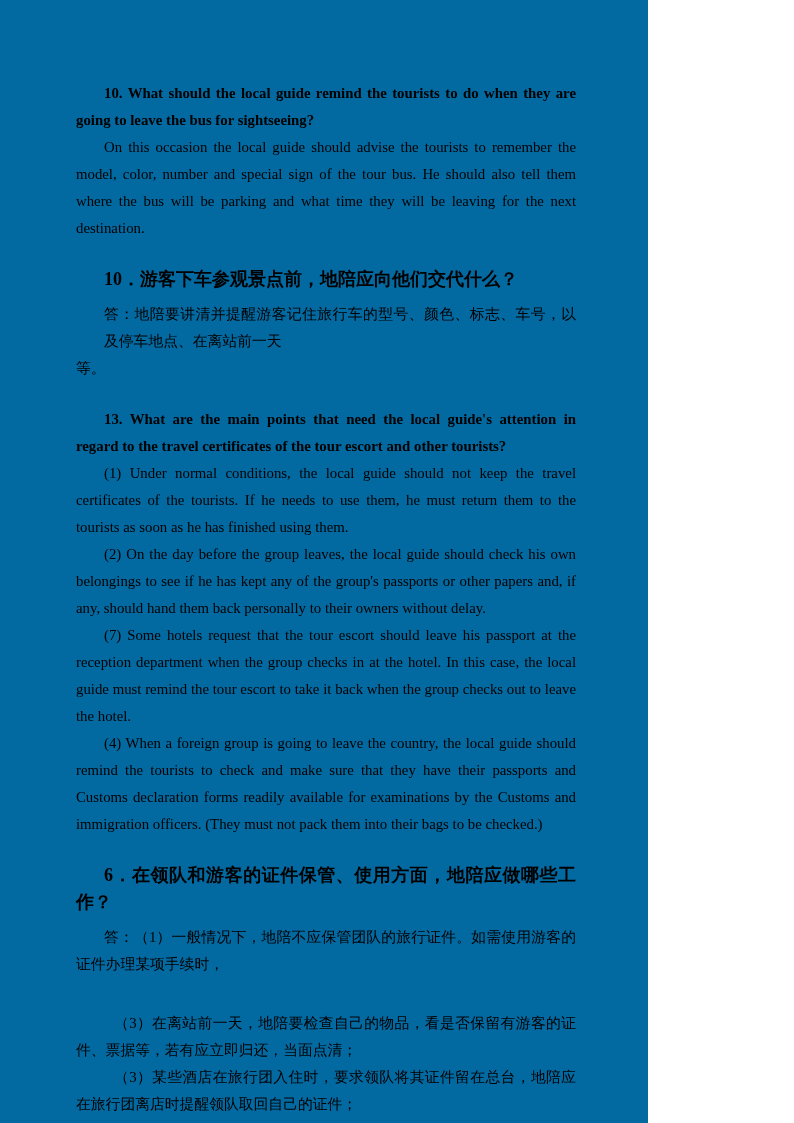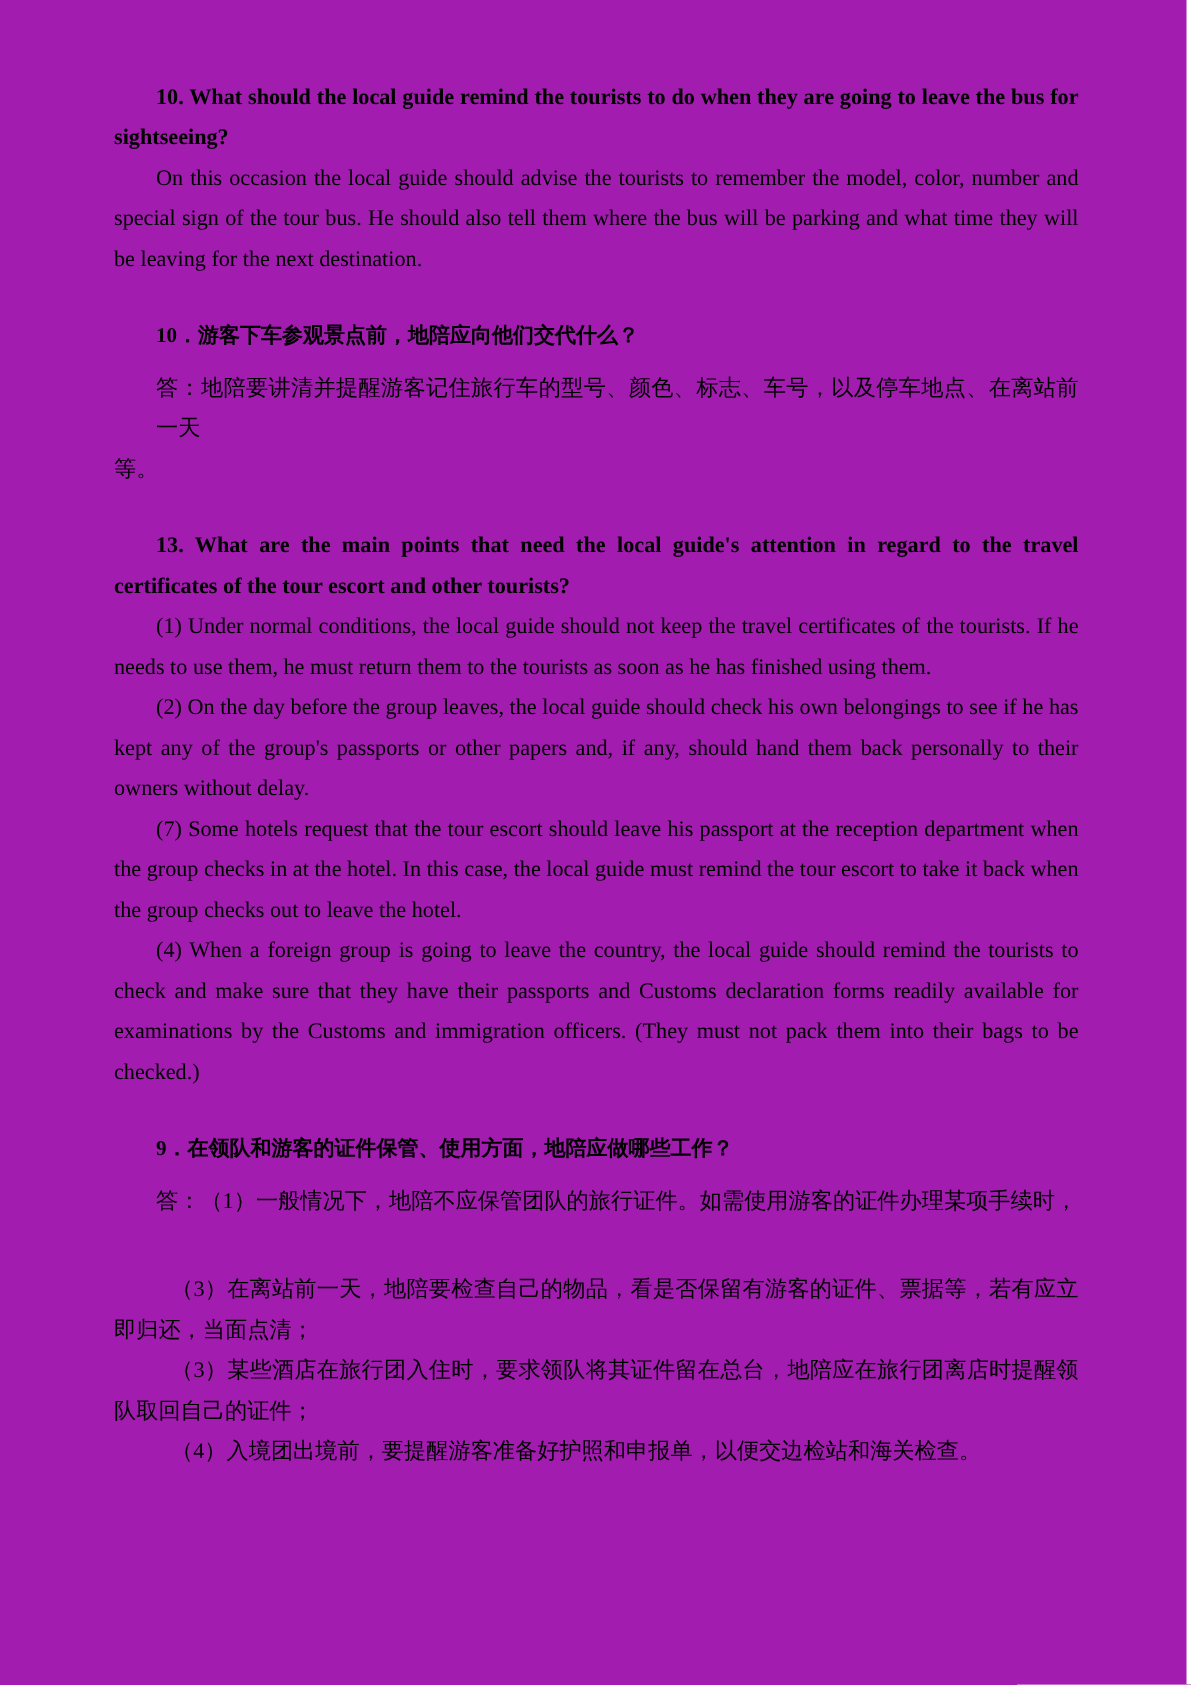--- a/index.html
+++ b/index.html
@@ -6,34 +6,34 @@
   * { box-sizing: border-box; }
   html, body { margin: 0; padding: 0; }
   body {
     width: 794px;
     height: 1123px;
     background: #ffffff;
     color: #000000;
     font-family: "Liberation Serif", "DejaVu Serif", serif;
   }
   .page {
-    width: 791px;
+    width: 648px;
     height: 1123px;
-    background: #a21caf;
-    padding: 52px 72px 40px 76px;
+    background: #0369a1;
+    padding: 80px 72px 40px 76px;
     overflow: hidden;
   }
   .p {
     margin: 0;
     text-align: justify;
     line-height: 27px;
   }
   .en  { font-size: 14.8px; }
   .zh  { font-size: 14.8px; }
-  .zh.bold { font-size: 14px; }
+  .zh.bold { font-size: 18px; }
   .bold { font-weight: bold; }
   .indent  { text-indent: 28px; }   
   .indent2 { text-indent: 38px; }   
   .block-indent { padding-left: 28px; } 
   .gap-top   { margin-top: 24px; }  
   .head-gap  { margin-bottom: 8px; }
   .gap-after { margin-bottom: 32px; } 
 </style>
 </head>
 <body>
@@ -53,21 +53,21 @@
   <p class="p en bold indent gap-top">13. What are the main points that need the local guide's attention in regard to the travel certificates of the tour escort and other tourists?</p>
 
   <p class="p en indent">(1) Under normal conditions, the local guide should not keep the travel certificates of the tourists. If he needs to use them, he must return them to the tourists as soon as he has finished using them.</p>
 
   <p class="p en indent">(2) On the day before the group leaves, the local guide should check his own belongings to see if he has kept any of the group's passports or other papers and, if any, should hand them back personally to their owners without delay.</p>
 
   <p class="p en indent">(7) Some hotels request that the tour escort should leave his passport at the reception department when the group checks in at the hotel. In this case, the local guide must remind the tour escort to take it back when the group checks out to leave the hotel.</p>
 
   <p class="p en indent">(4) When a foreign group is going to leave the country, the local guide should remind the tourists to check and make sure that they have their passports and Customs declaration forms readily available for examinations by the Customs and immigration officers. (They must not pack them into their bags to be checked.)</p>
 
-  <p class="p zh bold indent gap-top head-gap">9．在领队和游客的证件保管、使用方面，地陪应做哪些工作？</p>
+  <p class="p zh bold indent gap-top head-gap">6．在领队和游客的证件保管、使用方面，地陪应做哪些工作？</p>
 
   <p class="p zh indent gap-after">答：（1）一般情况下，地陪不应保管团队的旅行证件。如需使用游客的证件办理某项手续时，</p>
 
 
   <p class="p zh indent2">（3）在离站前一天，地陪要检查自己的物品，看是否保留有游客的证件、票据等，若有应立即归还，当面点清；</p>
 
   <p class="p zh indent2">（3）某些酒店在旅行团入住时，要求领队将其证件留在总台，地陪应在旅行团离店时提醒领队取回自己的证件；</p>
 
   <p class="p zh indent2">（4）入境团出境前，要提醒游客准备好护照和申报单，以便交边检站和海关检查。</p>
 

